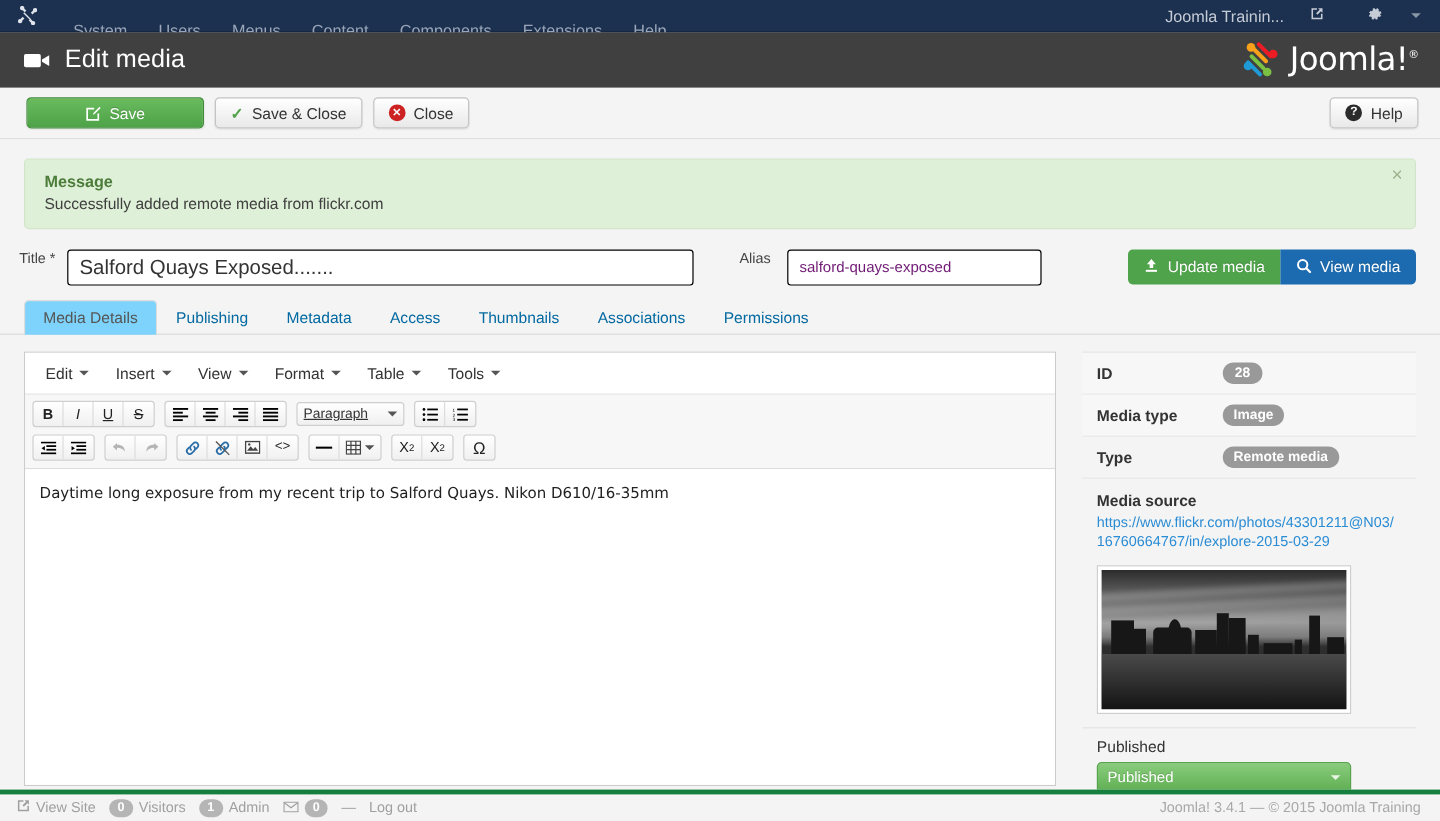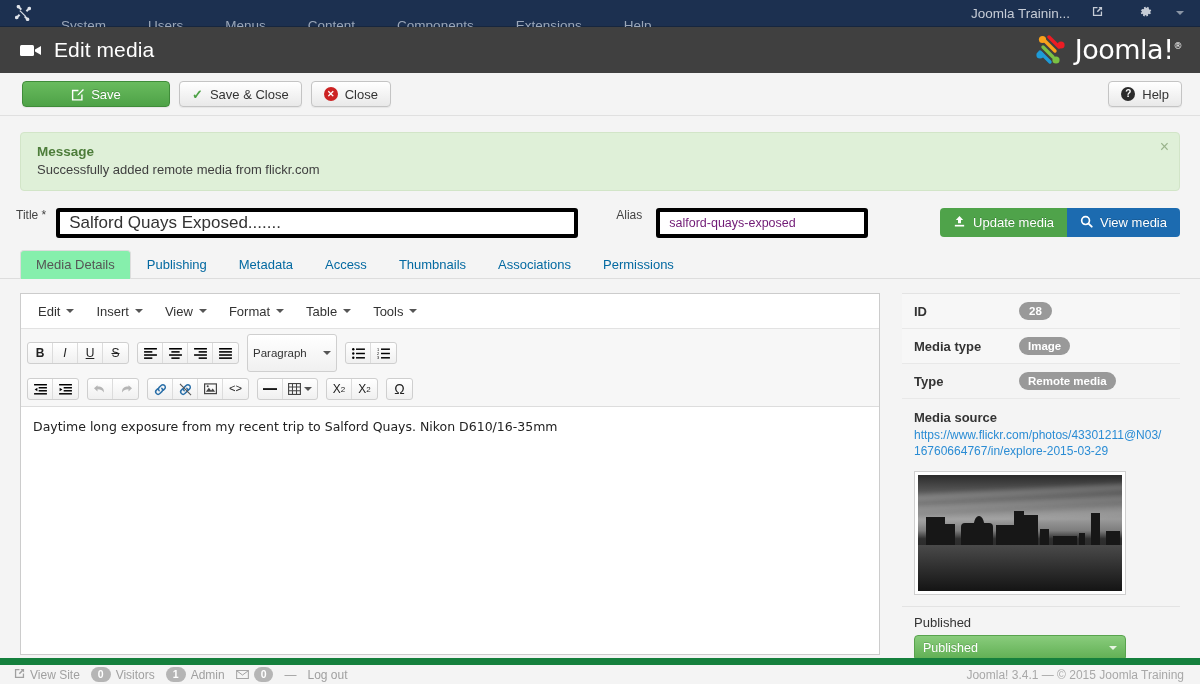--- a/index.html
+++ b/index.html
@@ -23,21 +23,21 @@
     padding: 0 12px 0 14px;
     border-bottom: 1px solid #16263f;
   }
   .topbar .brand-mark {
     width: 18px; height: 18px;
     margin-right: 16px;
     display: flex; align-items: center; justify-content: center;
     color: #dfe3ea;
     flex: 0 0 auto;
   }
-  .topnav { display: flex; align-items: flex-end; gap: 16px; margin-top: 24px; }
+  .topnav { display: flex; align-items: flex-end; gap: 0; margin-top: 24px; }
   .topnav a {
     color: #9aa6b8;
     text-decoration: none;
     font-size: 13.5px;
     padding: 4px 13px;
     line-height: 19px;
     white-space: nowrap;
   }
   .topbar-right {
     margin-left: auto;
@@ -177,21 +177,21 @@
     padding: 17px 20px 12px 16px;
   }
   .titlerow .lbl {
     font-size: 12px;
     color: #444;
     margin-right: 10px;
     white-space: nowrap;
   }
   .input {
     height: 30px;
-    border: 4px solid #000000;
+    border: 1px solid #000000;
     border-radius: 3px;
     background: #fff;
     padding: 0 9px;
     font-family: "Liberation Sans", sans-serif;
     color: #333;
     outline: none;
   }
   #title-input { width: 522px; font-size: 17px; }
   #alias-input { width: 212px; font-size: 12.5px; color: #701a75; margin-left: 4px; }
   .alias-label { margin-left: 38px; }
@@ -224,21 +224,21 @@
     padding: 6px 15px 7px 15px;
     cursor: pointer;
     border: 1px solid transparent;
     border-bottom: none;
     position: relative;
     top: 1px;
     line-height: 15px;
   }
   .tab.active {
     color: #555;
-    background: #86efac;
+    background: #7dd3fc;
     border-color: #ddd;
     border-radius: 4px 4px 0 0;
   }
 
   
   .main {
     display: flex;
     padding: 14px 20px 0 20px;
     gap: 22px;
     height: 368px;
@@ -297,27 +297,28 @@
     border-right: 1px solid #dcdcdc;
     background: transparent;
   }
   .tbtn:last-child { border-right: none; }
   .tbtn.disabled { color: #b5b5b5; }
   .select-box {
     display: inline-flex;
     align-items: center;
     justify-content: space-between;
     width: 90px; height: 20px;
-    padding: 18px 5px;
+    padding: 0 5px;
     border: 1px solid #cfcfcf;
     border-radius: 3px;
     background: linear-gradient(#ffffff, #f0f0f0);
     font-size: 11.5px;
     color: #333;
     cursor: pointer;
+    text-decoration: underline;
   }
   .editor-body {
     flex: 1;
     padding: 11px 12px;
     font-size: 12.5px;
     color: #222;
     background: #fff;
     font-family: "DejaVu Sans", sans-serif;
     line-height: 1.4;
     overflow: hidden;
@@ -423,21 +424,21 @@
     text-shadow: 0 -1px 0 rgba(0,0,0,.15);
   }
   .pub-select .caret { border-top-color: #e7f4e2; }
 
   
   .footer {
     position: absolute;
     left: 0; right: 0; bottom: 0;
     height: 26px;
     background: #f4f4f4;
-    border-top: 7px solid #15803d;
+    border-top: 4px solid #15803d;
     display: flex;
     align-items: center;
     padding: 0 16px 0 14px;
     font-size: 12px;
     color: #a0a0a0;
   }
   .footer a { color: #a0a0a0; text-decoration: none; }
   .footer .fitem { display: inline-flex; align-items: center; gap: 5px; margin-right: 11px; }
   .fbadge {
     display: inline-block;

